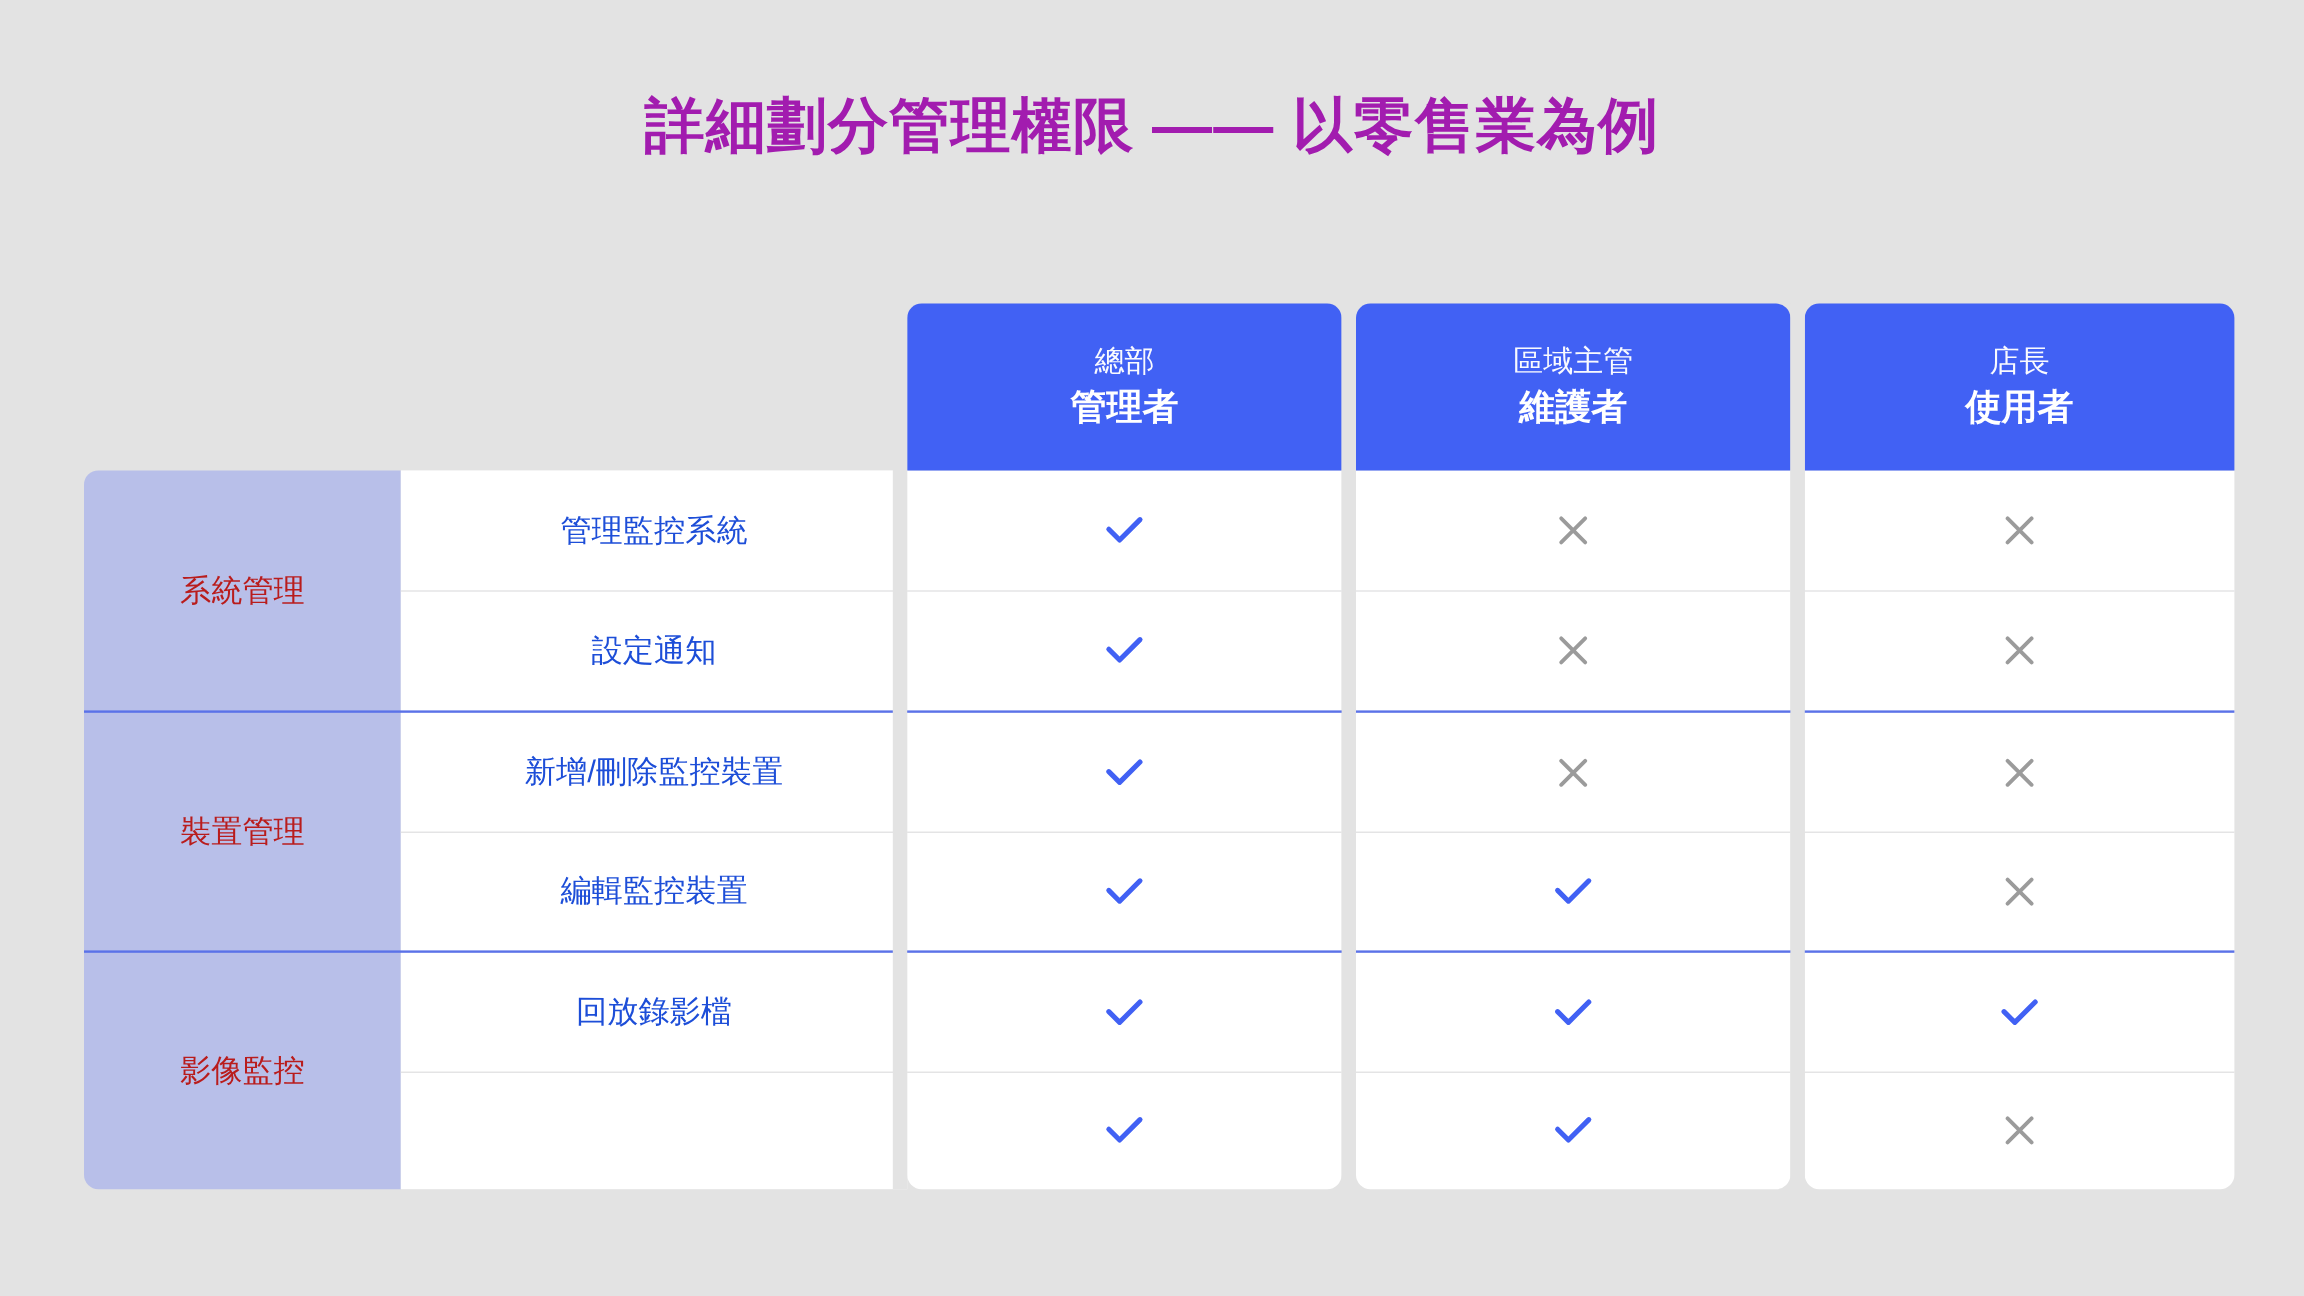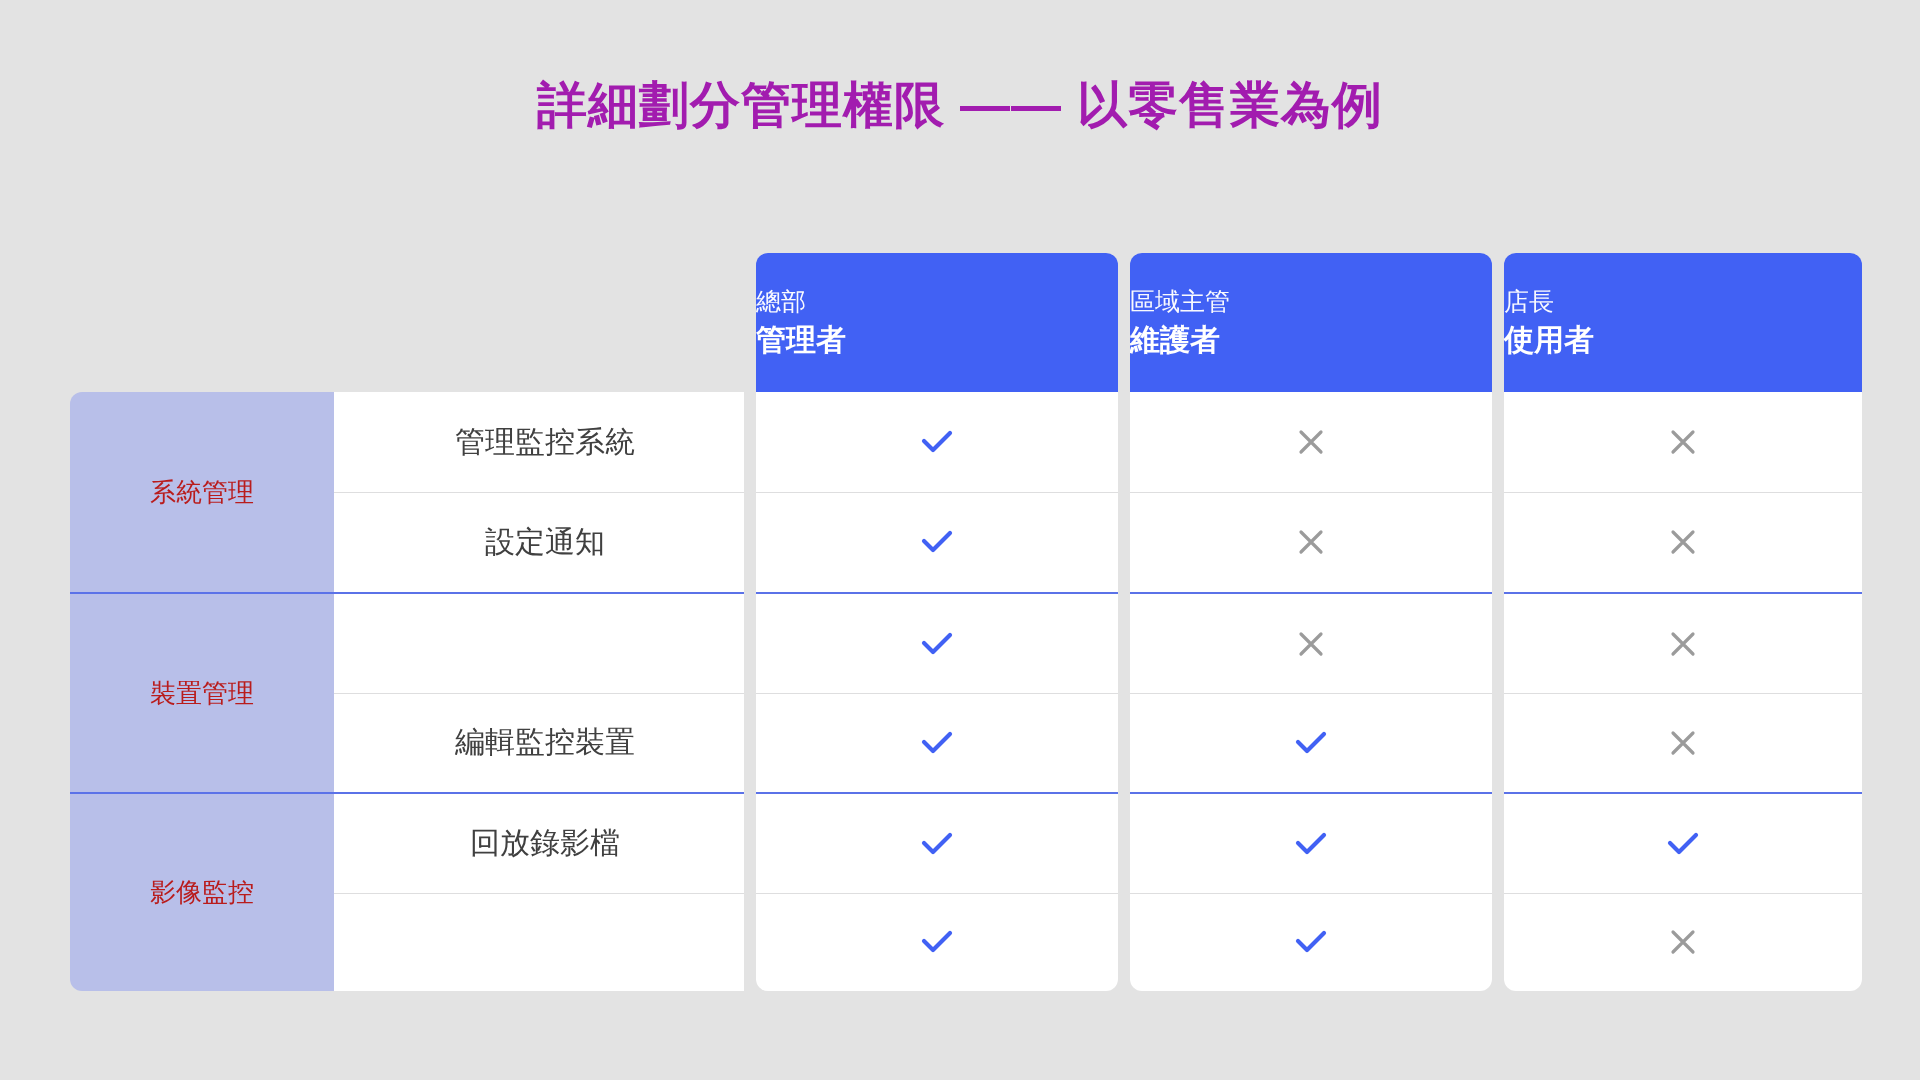--- a/index.html
+++ b/index.html
@@ -50,21 +50,21 @@
   
   .role-head {
     position: absolute;
     top: 0;
     height: 139px;
     background: #4161f4;
     border-radius: 12px 12px 0 0;
     color: #ffffff;
     display: flex;
     flex-direction: column;
-    align-items: flex-start;
+    align-items: center;
     justify-content: center;
     gap: 4px;
   }
   .role-head .role-sub {
     font-size: 25px;
     font-weight: normal;
     line-height: 1.25;
     opacity: 0.97;
   }
   .role-head .role-main {
@@ -108,22 +108,22 @@
   }
 
   
   .feat-cell {
     position: absolute;
     left: 264px;
     width: 422px;
     display: flex;
     align-items: center;
     justify-content: center;
-    font-size: 30px;
-    color: #404040;
+    font-size: 26px;
+    color: #1d4ed8;
     z-index: 3;
   }
 
   
   .mark-cell {
     position: absolute;
     display: flex;
     align-items: center;
     justify-content: center;
     z-index: 3;
@@ -221,20 +221,21 @@
       </svg>
   </div>
   <div class="mark-cell col-r2" style="top:239px; height:100px">
     <svg class="mark" width="36" height="36" viewBox="0 0 36 36">
         <path d="M8 8 L28 28 M28 8 L8 28" fill="none" stroke="#9b9b9b" stroke-width="3.2" stroke-linecap="round"></path>
       </svg>
   </div>
 
   <div class="group-sep" style="top:339px; left:0px; width:1792px"></div>
 
+  <div class="feat-cell" style="top:341px; height:99px">新增/刪除監控裝置</div>
   <div class="mark-cell col-r0" style="top:341px; height:99px">
     <svg class="mark" width="44" height="44" viewBox="0 0 44 44">
         <path d="M9 21 L18 30 L35 13" fill="none" stroke="#4161f4" stroke-width="4.2" stroke-linecap="round" stroke-linejoin="round"></path>
       </svg>
   </div>
   <div class="mark-cell col-r1" style="top:341px; height:99px">
     <svg class="mark" width="36" height="36" viewBox="0 0 36 36">
         <path d="M8 8 L28 28 M28 8 L8 28" fill="none" stroke="#9b9b9b" stroke-width="3.2" stroke-linecap="round"></path>
       </svg>
   </div>

